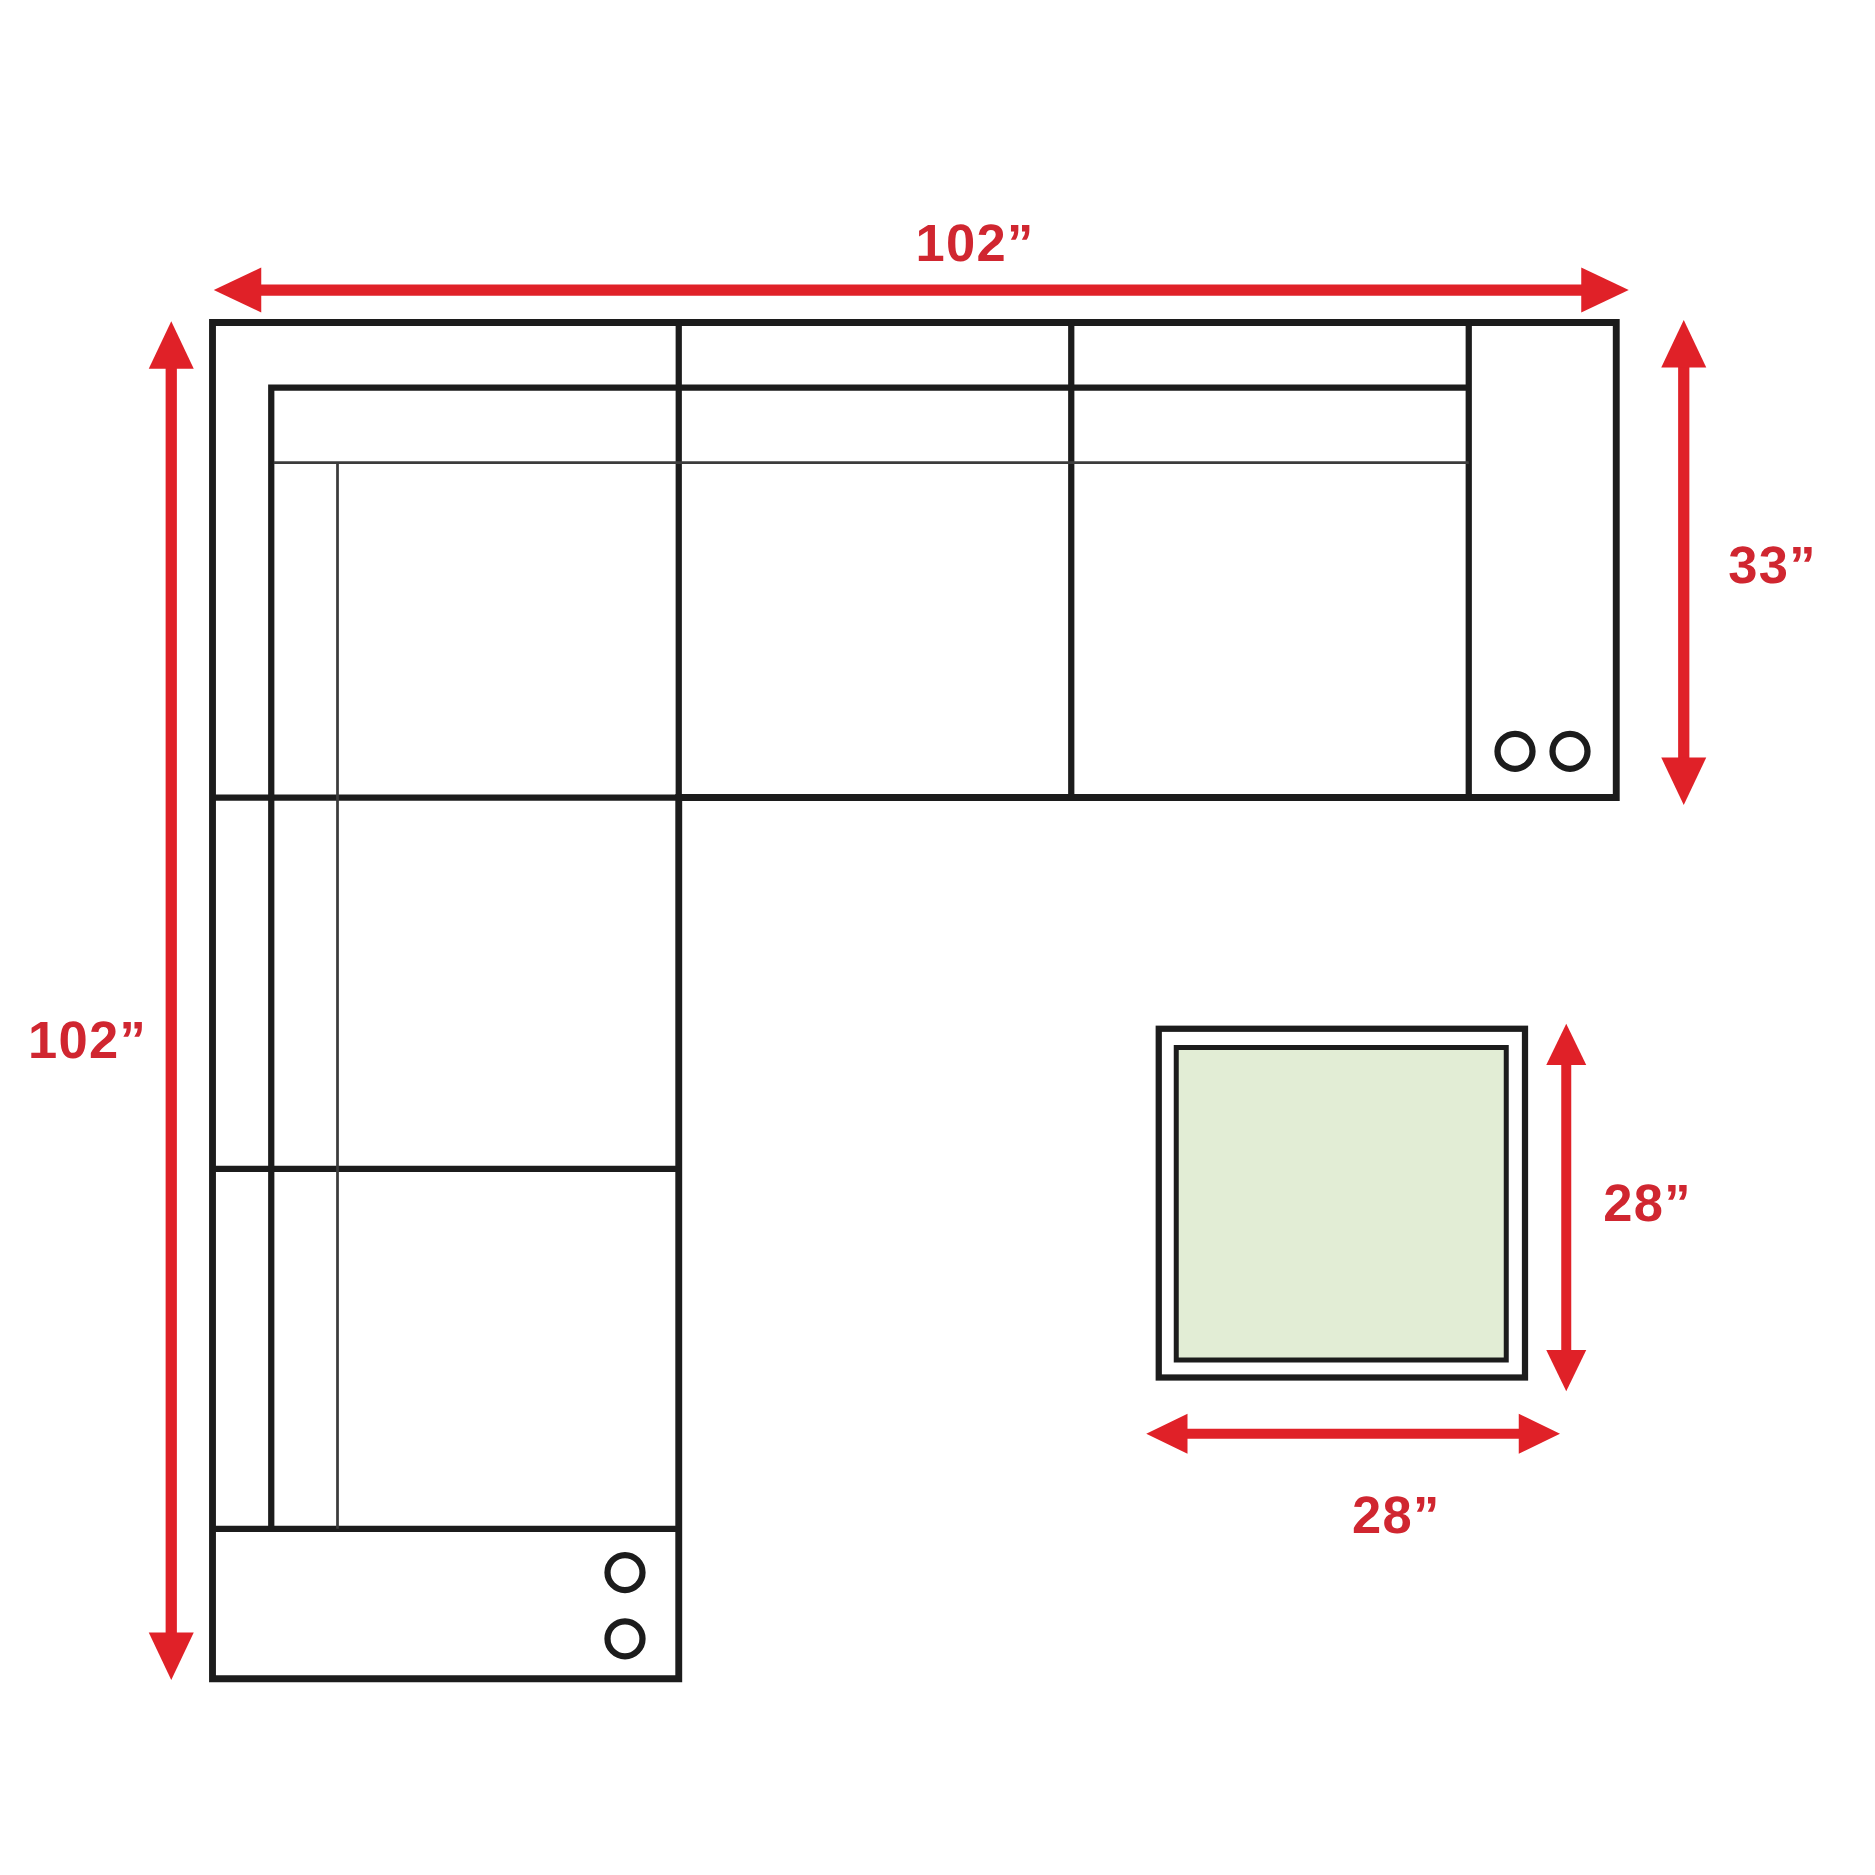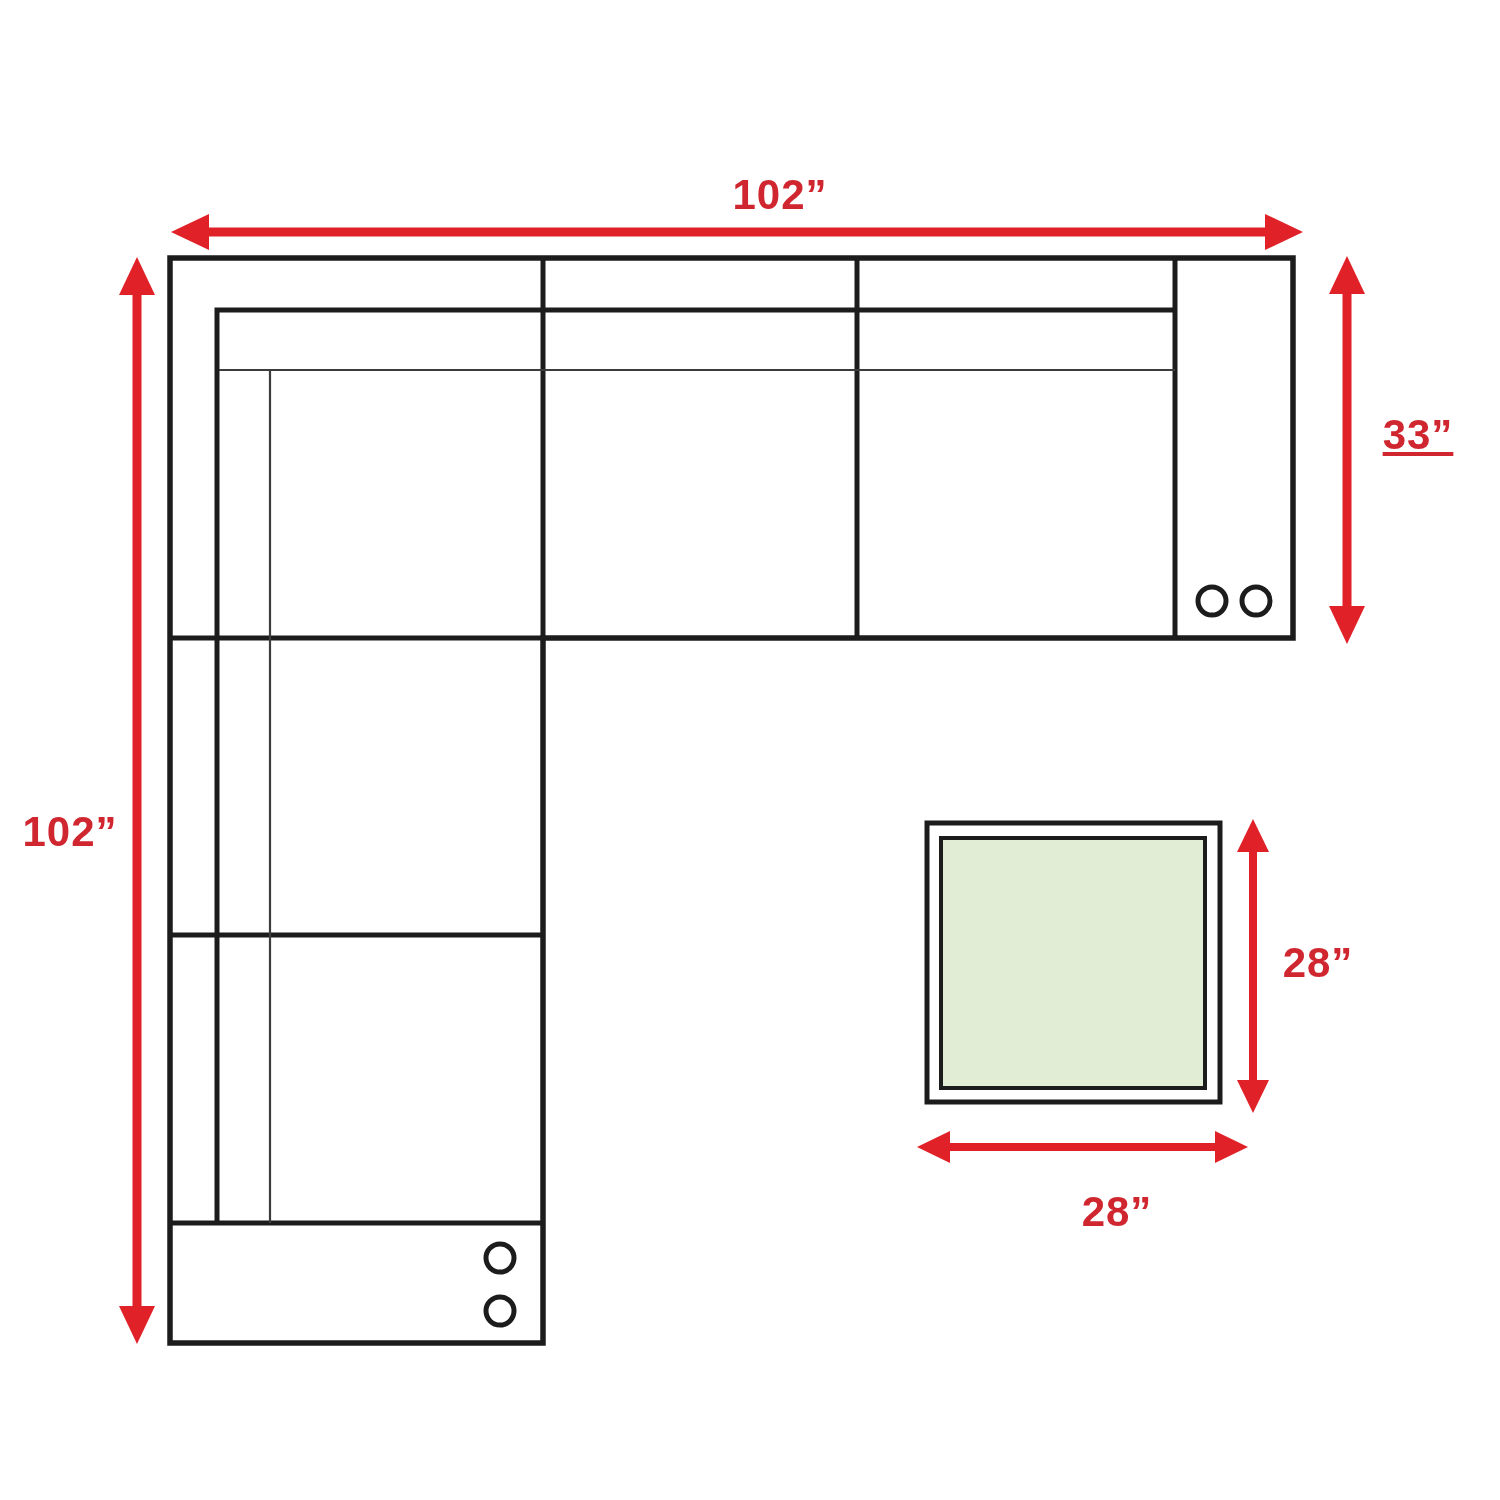--- a/index.html
+++ b/index.html
@@ -108,18 +108,18 @@
         <polygon class="arrow-head" points="917,1147 950,1131 950,1163"></polygon>
         <polygon class="arrow-head" points="1248,1147 1215,1131 1215,1163"></polygon>
       </g>
     </g>
   </svg>
 
   <div class="dim-label" style="left:780px;top:195px;">102”</div>
 
   <div class="dim-label" style="left:70px;top:832px;">102”</div>
 
-  <div class="dim-label" style="left:1418px;top:435px;text-decoration:underline;">33”</div>
+  <div class="dim-label" style="left:1418px;top:452px;">33”</div>
 
   <div class="dim-label" style="left:1318px;top:963px;">28”</div>
 
   <div class="dim-label" style="left:1117px;top:1212px;">28”</div>
 </div>
 
 </body></html>

